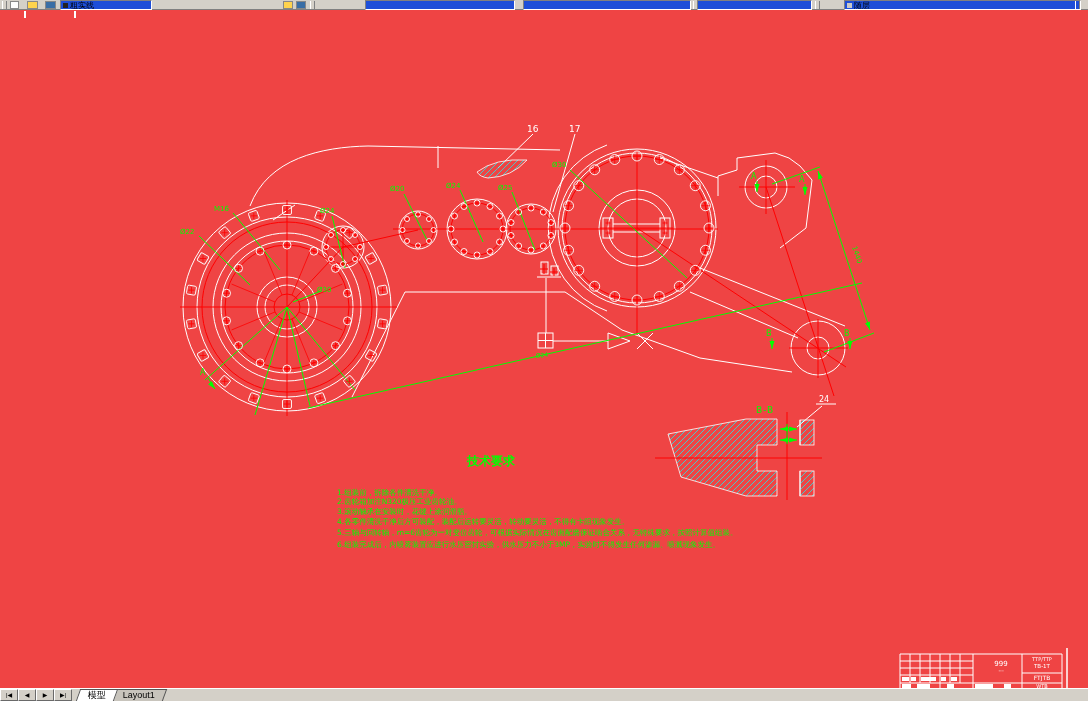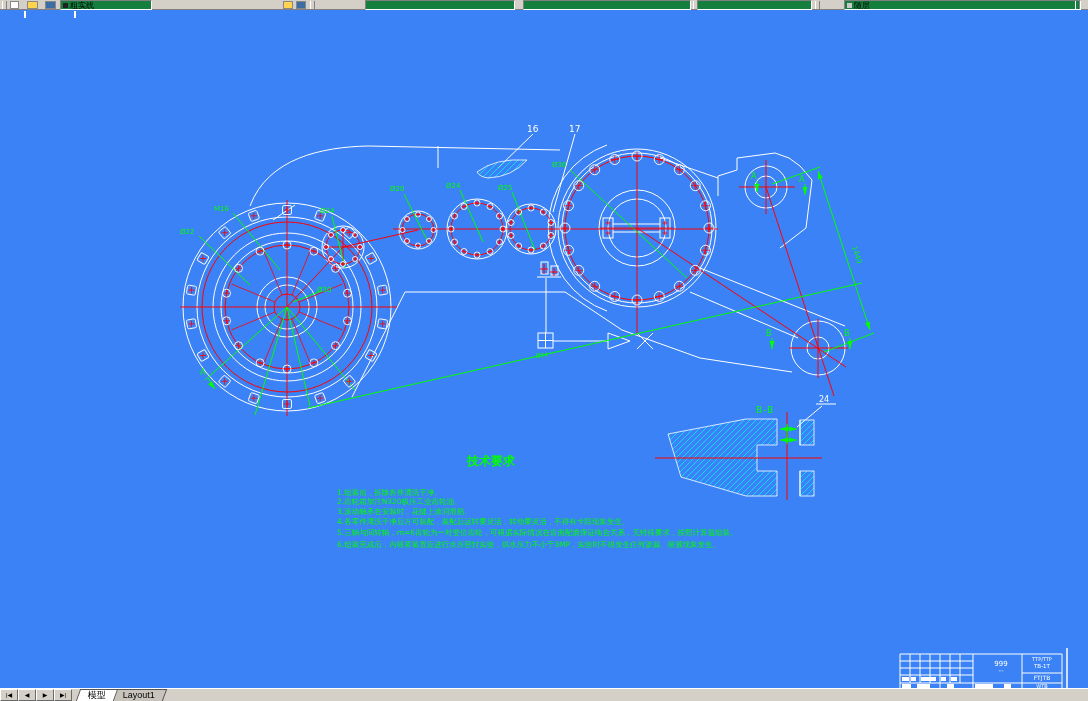--- a/index.html
+++ b/index.html
@@ -1,24 +1,24 @@
 <!DOCTYPE html>
 <html><head>
 <meta charset="utf-8">
 <style>
   html,body{margin:0;padding:0;width:1088px;height:701px;overflow:hidden;background:#000;
     font-family:"Liberation Sans","DejaVu Sans",sans-serif;}
   
   .toolbar{position:relative;width:1088px;height:10px;background:#d4d0c8;border-bottom:1px solid #808080;box-sizing:border-box;}
   .grip{position:absolute;top:1px;width:3px;height:8px;border-left:1px solid #fff;border-right:1px solid #808080;}
   .tbicon{position:absolute;top:1px;height:8px;border:1px solid #888;box-sizing:border-box;}
-  .combo{position:absolute;top:0;height:10px;background:#15803d;border:1px solid;border-color:#808080 #fff #fff #808080;box-sizing:border-box;overflow:hidden;font-size:8px;line-height:9px;color:#000;white-space:nowrap;}
+  .combo{position:absolute;top:0;height:10px;background:#1d4ed8;border:1px solid;border-color:#808080 #fff #fff #808080;box-sizing:border-box;overflow:hidden;font-size:8px;line-height:9px;color:#000;white-space:nowrap;}
   .swatch{display:inline-block;width:5px;height:5px;background:#222;margin:2px 2px 0 2px;vertical-align:top;}
   
-  .canvas{position:relative;width:1088px;height:678px;background:#3b82f6;}
+  .canvas{position:relative;width:1088px;height:678px;background:#ef4444;}
   svg text{font-family:"DejaVu Sans",sans-serif;}
   .tg{fill:#00ff00;}
   .tw{fill:#ffffff;}
   
   .tabbar{position:relative;width:1088px;height:13px;background:#d4d0c8;border-top:1px solid #fff;box-sizing:border-box;display:flex;align-items:flex-end;}
   .navbtn{width:18px;height:12px;background:#d4d0c8;border:1px solid;border-color:#fff #6a6a6a #6a6a6a #fff;box-sizing:border-box;font-size:6px;line-height:10px;text-align:center;color:#000;cursor:default;}
   .tab{height:12px;padding:0 9px;border:1px solid #555;border-bottom:none;transform:skewX(-20deg);margin-left:-3px;box-sizing:border-box;}
   .tab>span{display:block;transform:skewX(20deg);font-size:9px;line-height:11px;color:#000;}
   .tab.active{background:#fff;z-index:2;}
   .tab.inactive{background:#c8c4bc;}

